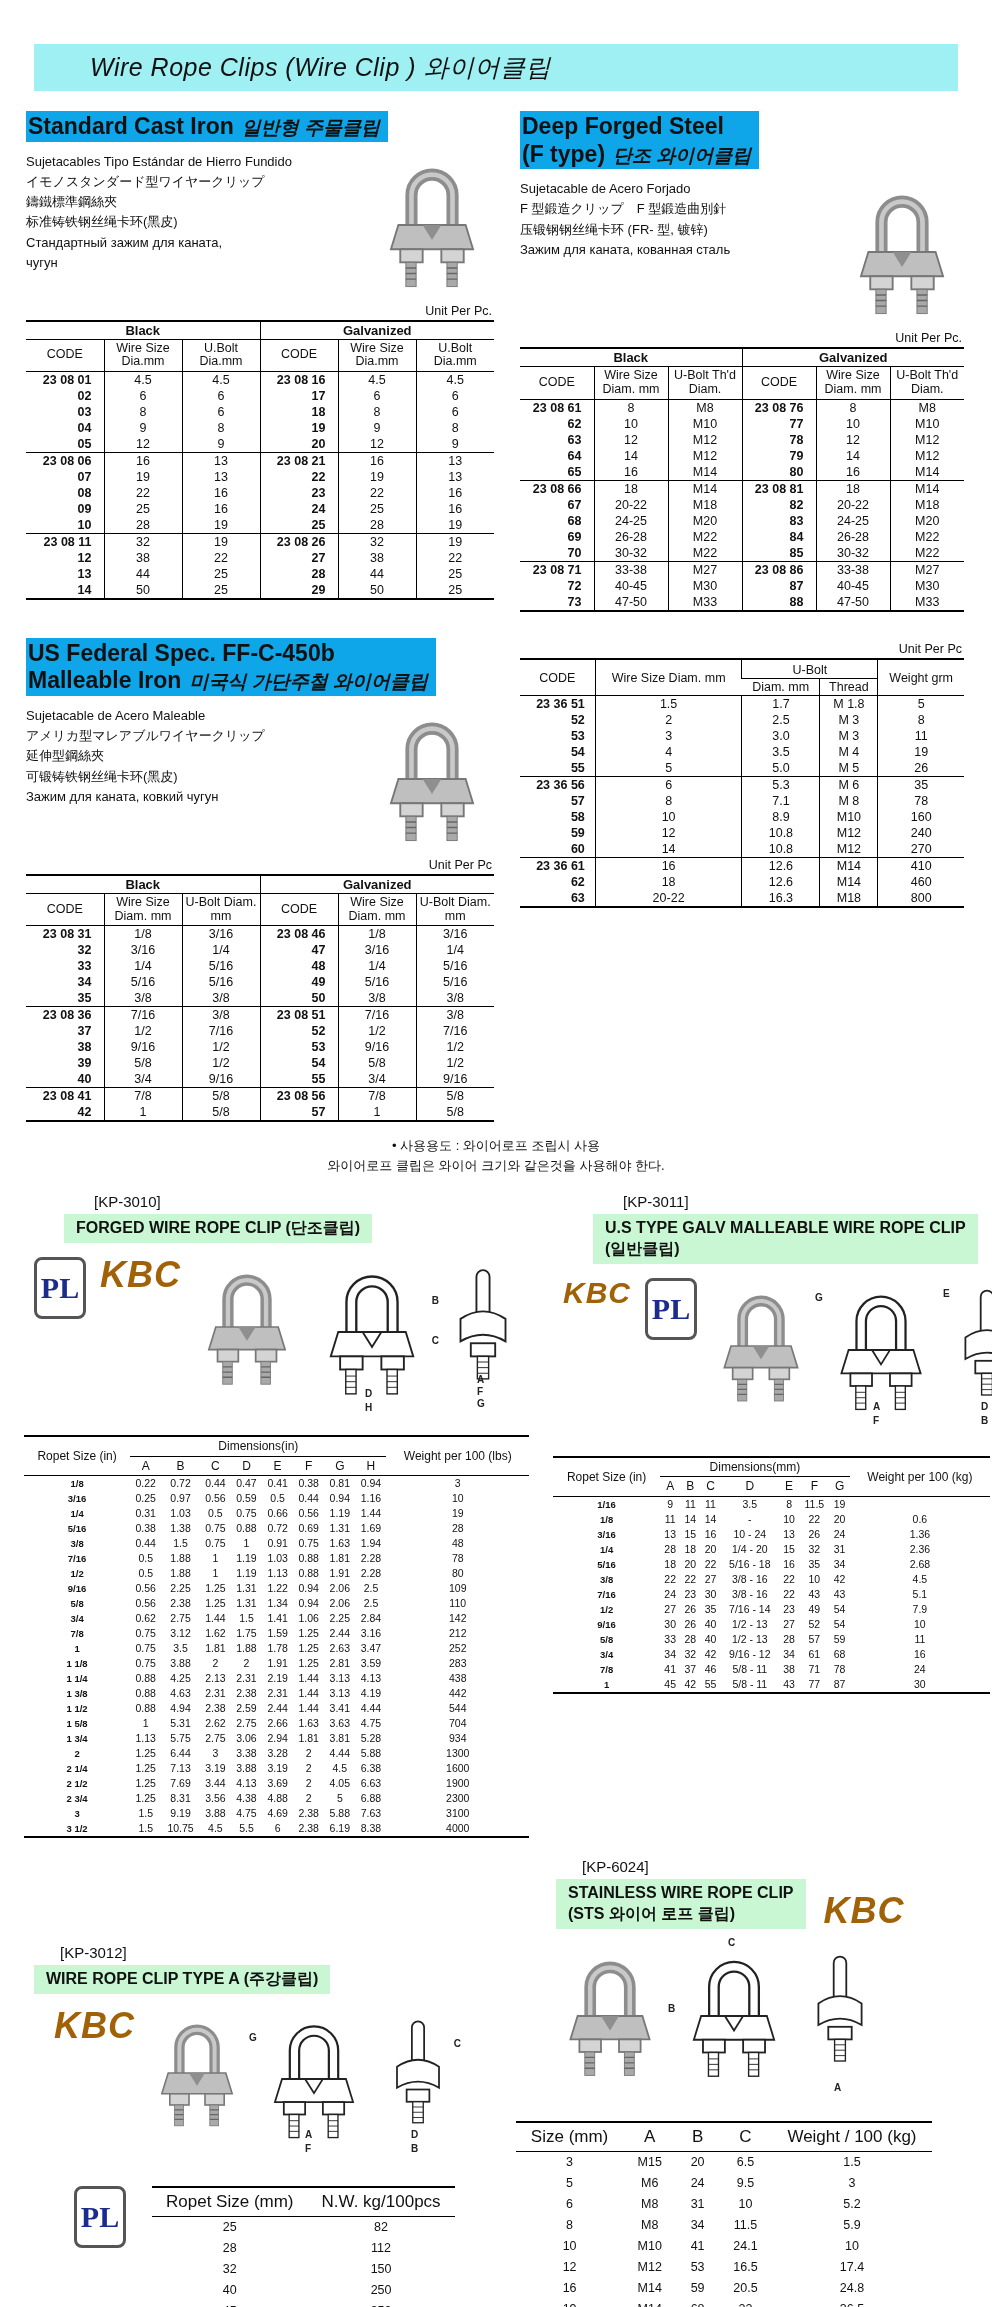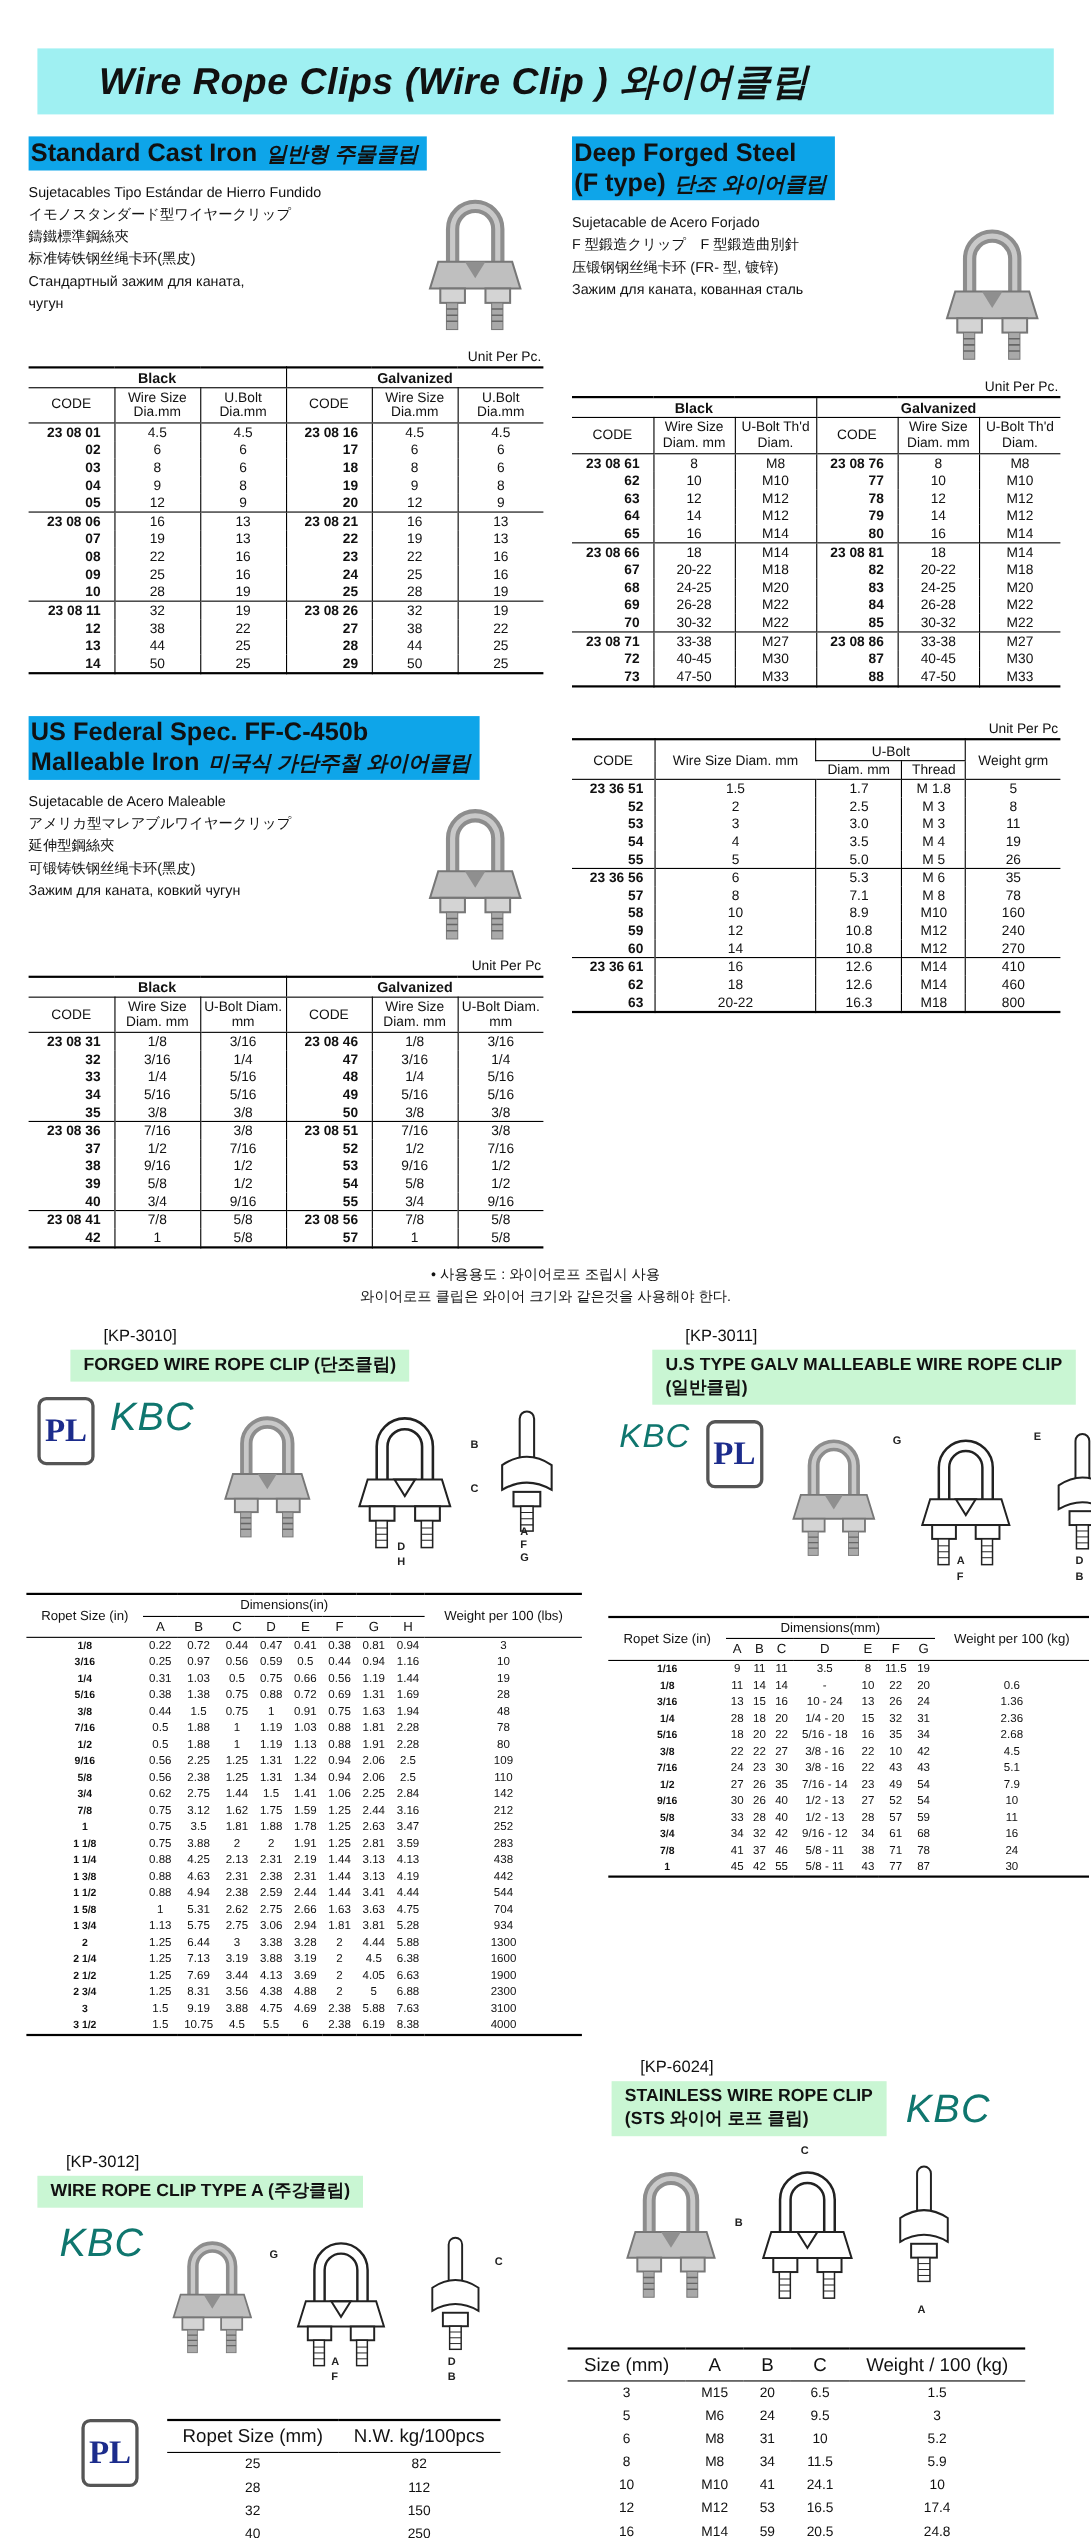--- a/index.html
+++ b/index.html
@@ -1,18 +1,18 @@
 <!DOCTYPE html>
 <html><head>
 <meta charset="utf-8">
 <style>
   html,body{margin:0;padding:0;background:#fff;color:#111;}
   body{width:992px;font-family:"Liberation Sans",sans-serif;-webkit-font-smoothing:antialiased;}
   .banner{background:#9ff0f2;margin:44px 34px 0 34px;padding:7px 10px 7px 56px;}
-  .banner h1{margin:0;font-size:34px;font-weight:bold;font-style:italic;letter-spacing:.5px;}
+  .banner h1{margin:0;font-size:25px;font-weight:normal;font-style:italic;letter-spacing:.5px;}
   .grid4{display:grid;grid-template-columns:468px 444px;column-gap:26px;row-gap:26px;padding:20px 26px 0 26px;}
   .prod h2{margin:0 0 8px 0;line-height:1.15;}
   .hl{background:#0ea5e9;padding:1px 8px 2px 2px;display:inline-block;}
   .t-en{font-size:23px;font-weight:bold;}
   .t-ko{font-size:19px;font-weight:bold;font-style:italic;margin-left:8px;}
   .prodrow{display:flex;gap:22px;align-items:flex-start;}
   .desc{flex:1;}
   .desc p{margin:4px 0;font-size:13px;line-height:1.25;}
   .figwrap{width:118px;flex:0 0 auto;text-align:center;}
   .unit{text-align:right;font-size:12.5px;margin:4px 2px 2px 0;}
@@ -34,37 +34,37 @@
   .st-table thead{border-bottom:1.5px solid #000;}
   .st-table th.ub{border-bottom:1px solid #000;}
   .st-table td:nth-child(1){font-weight:bold;text-align:right;padding-right:10px;}
   .note{margin:14px 0 4px 0;text-align:center;font-size:13px;line-height:1.5;}
   .kp-label{font-size:15px;margin:14px 0 4px 70px;}
   .kp-title{display:inline-block;background:#c9f6d3;font-size:16px;font-weight:bold;padding:4px 12px;margin-left:40px;line-height:1.3;}
   .kpgrid{display:grid;grid-template-columns:505px 437px;column-gap:24px;padding:0 24px;}
   .artrow{display:flex;align-items:flex-start;gap:14px;margin:14px 0 10px 10px;min-height:168px;}
   .pl-box{width:46px;height:56px;border:3px solid #555;border-radius:8px;display:flex;align-items:center;justify-content:center;flex:0 0 auto;background:#fff;}
   .pl-box span{color:#1c2c8c;font-size:30px;font-weight:bold;font-family:"Liberation Serif",serif;}
-  .kbc{color:#0f766e;font-size:36px;font-weight:normal;font-style:italic;letter-spacing:1px;line-height:1;flex:0 0 auto;}
+  .kbc{color:#a16207;font-size:36px;font-weight:bold;font-style:italic;letter-spacing:1px;line-height:1;flex:0 0 auto;}
   .kbc.small{font-size:30px;}
   .fig{position:relative;flex:0 0 auto;}
   .dim{position:absolute;font-size:10px;font-weight:bold;color:#222;}
   .kp-table{width:100%;border-top:2px solid #000;border-bottom:2px solid #000;font-size:10.5px;text-align:center;}
   .kp-table th{font-weight:normal;font-size:12px;line-height:1.2;padding:2px 2px;}
   .kp-table thead{border-bottom:1.5px solid #000;}
   .kp-table th.dimspan{border-bottom:1px solid #000;}
   .kp-table td{padding:1.5px 2px;}
   .kp-table td:first-child{font-size:9.5px;font-weight:bold;}
   .simple-table{border-top:2px solid #000;border-bottom:2px solid #000;font-size:12.5px;text-align:center;}
   .simple-table th{font-weight:normal;border-bottom:1.5px solid #000;padding:4px 14px;font-size:17px;}
   .simple-table td{padding:3.5px 14px;}
   .botgrid{display:grid;grid-template-columns:468px 452px;column-gap:24px;padding:6px 24px 30px 24px;}
   .kp3012{margin-top:86px;}
   .tbl3012row{display:flex;gap:26px;align-items:flex-start;margin-left:50px;}
-  .kp6024 .titlewrap{display:flex;align-items:center;gap:18px;}
+  .kp6024 .titlewrap{display:flex;align-items:flex-end;gap:18px;}
   svg{display:block;}
 </style>
 </head>
 <body>
 
 <svg width="0" height="0" style="position:absolute">
   <defs>
     <symbol id="sym-photo" viewBox="0 0 120 160">
       <path d="M38 85 V48 A22 22 0 0 1 82 48 V85" fill="none" stroke="#8d8d8d" stroke-width="13"></path>
       <path d="M38 85 V48 A22 22 0 0 1 82 48 V85" fill="none" stroke="#c9c9c9" stroke-width="5"></path>

